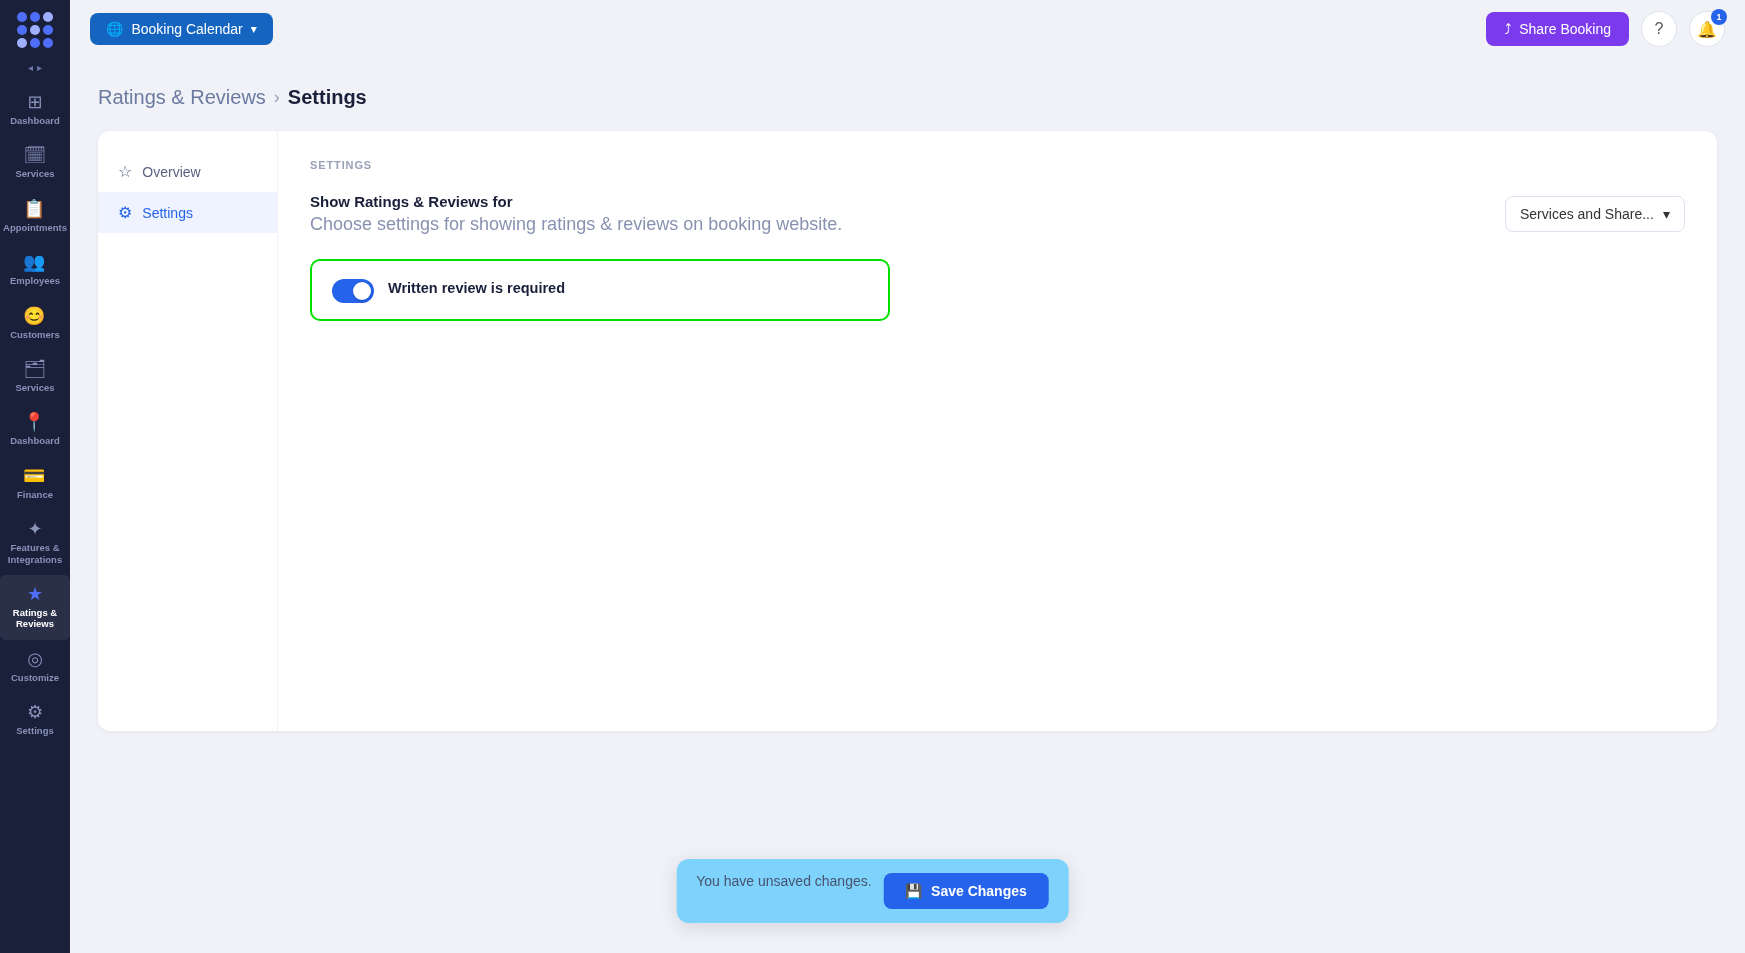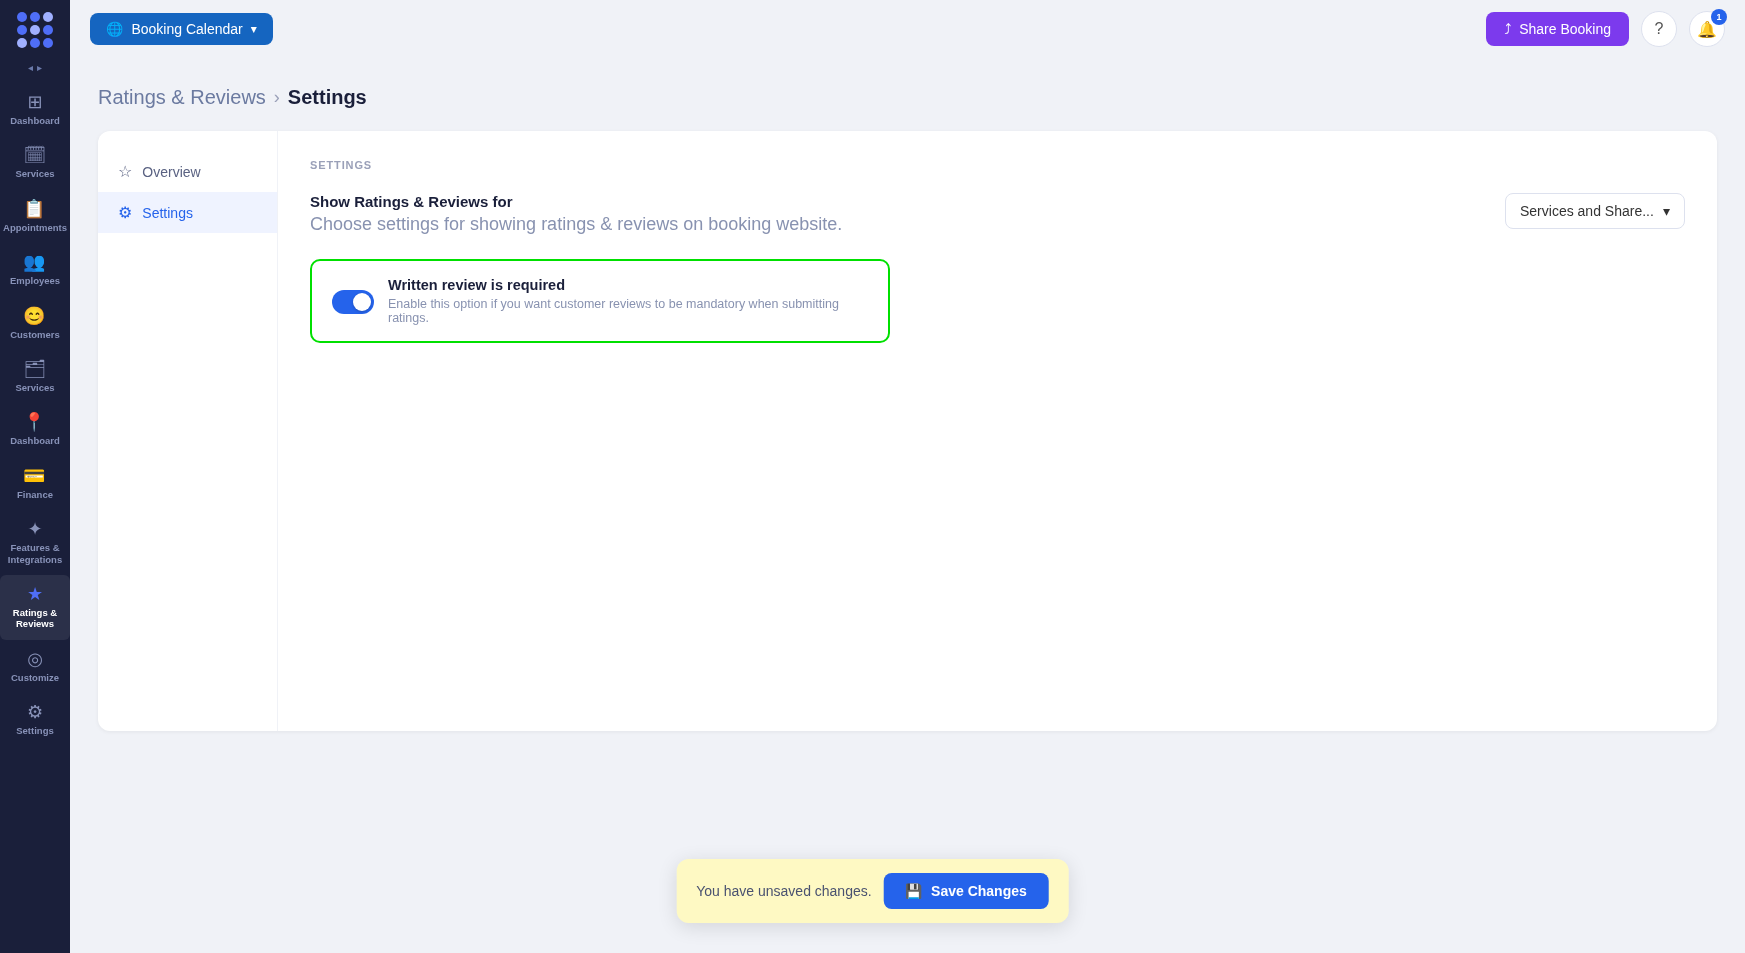--- a/index.html
+++ b/index.html
@@ -214,21 +214,21 @@
       letter-spacing: 0.08em;
       color: #9aa0b8;
       text-transform: uppercase;
       font-weight: 600;
       margin-bottom: 22px;
     }
 
     
     .setting-row {
       display: flex;
-      align-items: flex-start;
+      align-items: center;
       justify-content: space-between;
       margin-bottom: 24px;
     }
     .setting-info h3 {
       font-size: 15px;
       font-weight: 600;
       color: #1a1f3a;
       margin-bottom: 4px;
     }
     .setting-info p {
@@ -301,25 +301,25 @@
       transition: left 0.2s;
       box-shadow: 0 1px 3px rgba(0,0,0,0.2);
     }
 
     
     .save-bar {
       position: fixed;
       bottom: 30px;
       left: 50%;
       transform: translateX(-50%);
-      background: #fef9c3;
+      background: #7dd3fc;
       border-radius: 12px;
       padding: 14px 20px;
       display: flex;
-      align-items: center;
+      align-items: flex-start;
       gap: 12px;
       box-shadow: 0 4px 20px rgba(0,0,0,0.12);
       z-index: 100;
     }
     .save-bar-text {
       font-size: 14px;
       color: #4a5270;
     }
     .save-btn {
       background: #2563eb;
@@ -468,21 +468,20 @@
 
       <div class="toggle-box">
         <label class="toggle-switch">
 
           <div class="toggle-track">
             <div class="toggle-thumb"></div>
           </div>
         </label>
         <div class="toggle-content">
           <h4>Written review is required</h4>
-          <p>Enable this option if you want customer reviews to be mandatory when submitting ratings.</p>
         </div>
       </div>
 
     </div>
   </div>
 </div>
 
 <div class="save-bar">
   <span class="save-bar-text">You have unsaved changes.</span>
   <button class="save-btn">

